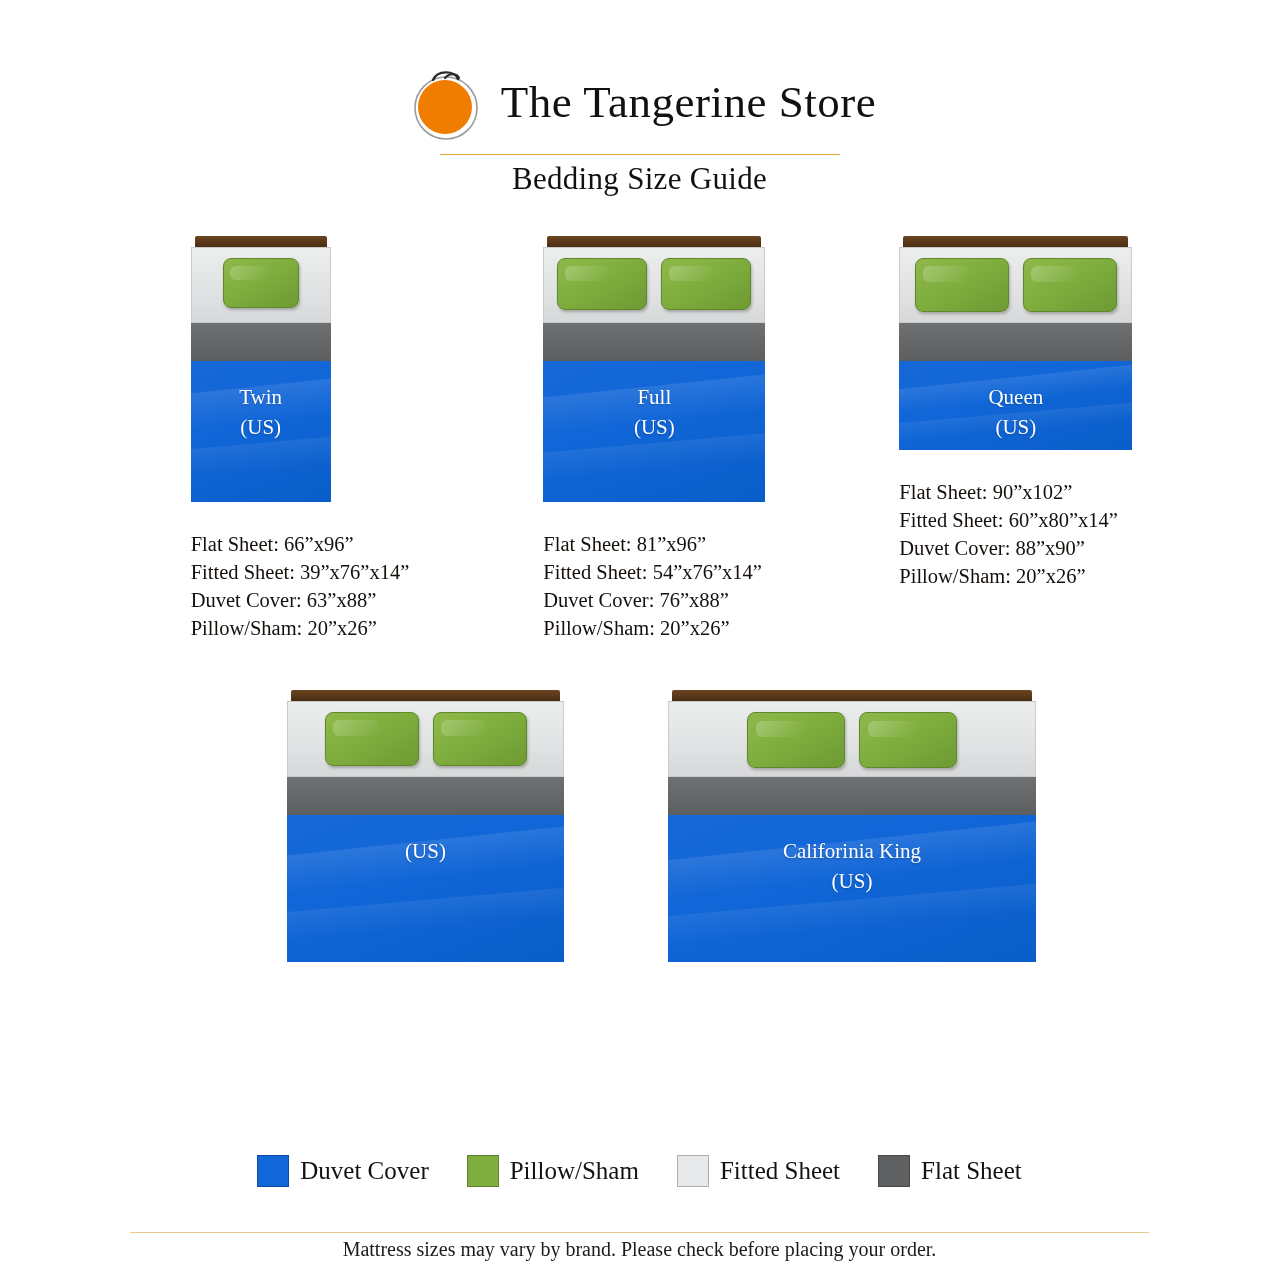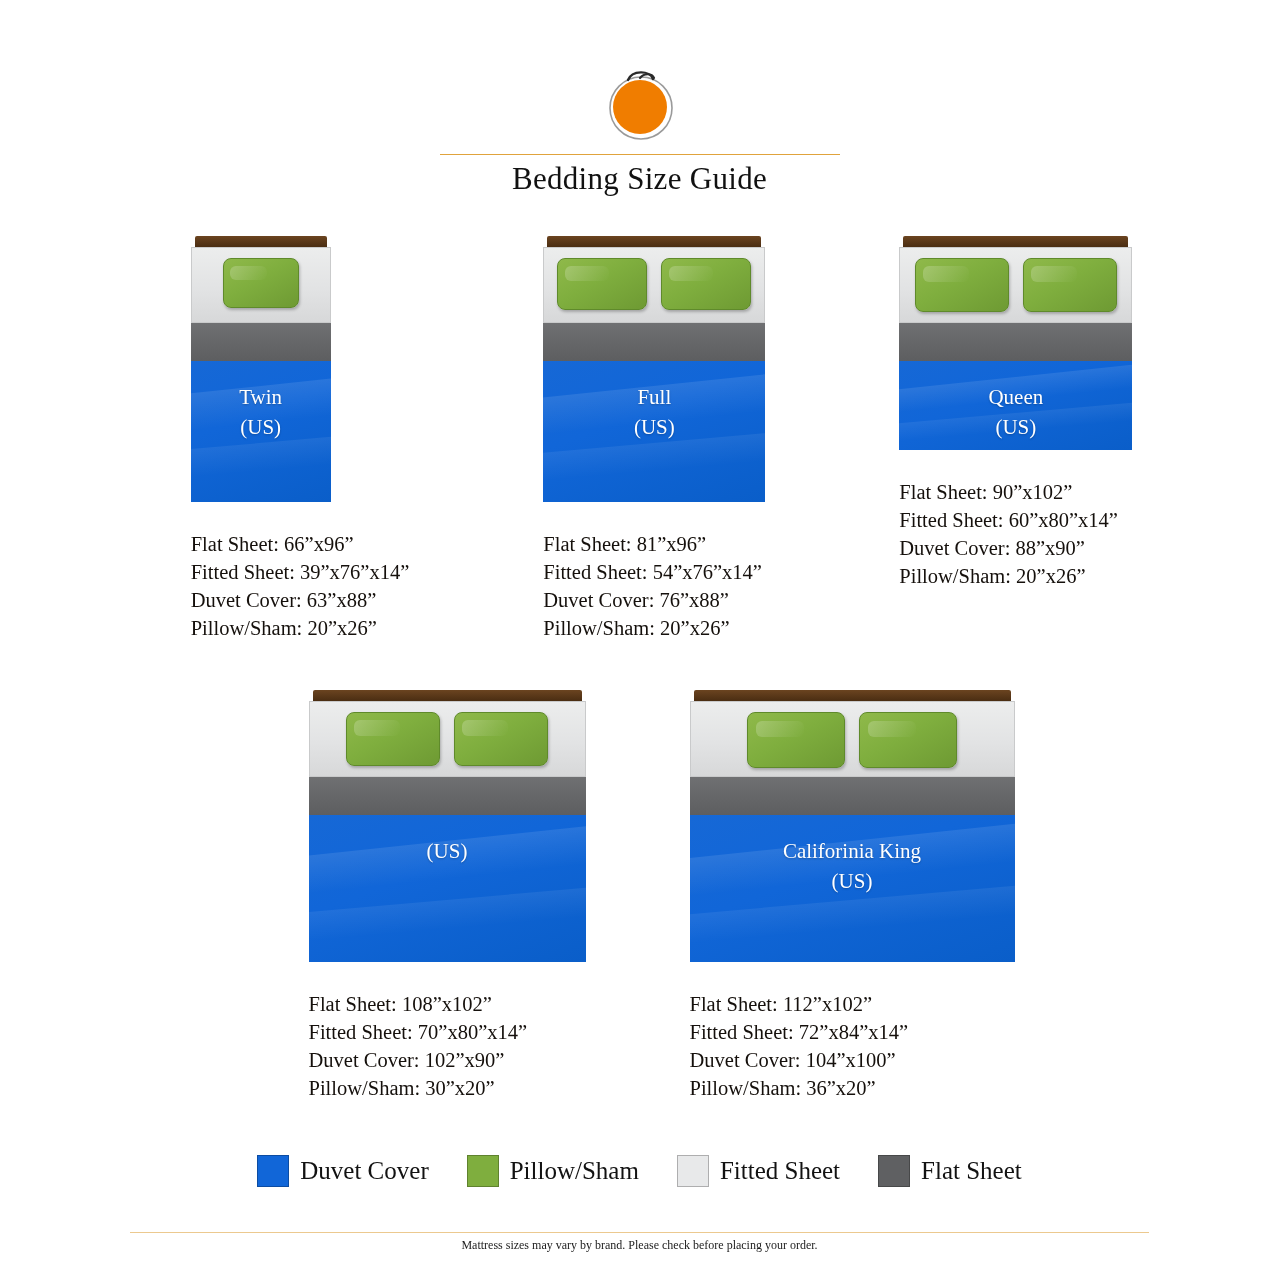--- a/index.html
+++ b/index.html
@@ -217,37 +217,38 @@
     width: 1019px;
     height: 1px;
     background: #ecc98f;
   }
   .footer-note {
     position: absolute;
     top: 1238px;
     left: 0;
     width: 100%;
     text-align: center;
-    font-size: 12px;
+    font-size: 20px;
     color: #1c1c1c;
   }
 </style>
 </head>
 <body>
 
 <div class="header">
   <div class="brand-row">
     <div class="logo">
       <svg width="84" height="84" viewBox="0 0 84 84" aria-hidden="true">
         <circle cx="43" cy="48" r="31" fill="none" stroke="#9a9a9a" stroke-width="1.6"></circle>
         <circle cx="42" cy="47" r="27" fill="#F07D00"></circle>
         <path d="M30 20 C34 10, 52 10, 55 19" fill="none" stroke="#2b2b2b" stroke-width="2.4" stroke-linecap="round"></path>
         <path d="M42 18 C46 13, 54 13, 56 18" fill="none" stroke="#2b2b2b" stroke-width="2.2" stroke-linecap="round"></path>
       </svg>
     </div>
+    <div class="brand-name">The Tangerine Store</div>
   </div>
   <div class="brand-rule"></div>
   <div class="subtitle">Bedding Size Guide</div>
 </div>
 
 <div class="row row-1">
 
   <div class="card">
     <div class="bed-wrap" style="width:140px;height:266px;">
       <div class="headboard"></div>
@@ -327,48 +328,36 @@
       <div class="pillows">
         <div class="pillow" style="width:92px;height:52px;"></div>
         <div class="pillow" style="width:92px;height:52px;"></div>
       </div>
       <div class="flat"></div>
       <div class="duvet"></div>
       <div class="bed-label">
         <div>(US)</div>
       </div>
     </div>
-    <div class="specs">
-      <div>Flat Sheet: 108”x102”</div>
-      <div>Fitted Sheet: 70”x80”x14”</div>
-      <div>Duvet Cover: 102”x90”</div>
-      <div>Pillow/Sham: 30”x20”</div>
-    </div>
-  </div>
-
-  <div class="card">
-    <div class="bed-wrap" style="width:325px;height:272px;">
+  </div>
+
+  <div class="card">
+    <div class="bed-wrap" style="width:368px;height:272px;">
       <div class="headboard"></div>
       <div class="fitted"></div>
       <div class="pillows">
         <div class="pillow" style="width:96px;height:54px;"></div>
         <div class="pillow" style="width:96px;height:54px;"></div>
       </div>
       <div class="flat"></div>
       <div class="duvet"></div>
       <div class="bed-label">
         <div>Califorinia King</div>
         <div>(US)</div>
       </div>
-    </div>
-    <div class="specs">
-      <div>Flat Sheet: 112”x102”</div>
-      <div>Fitted Sheet: 72”x84”x14”</div>
-      <div>Duvet Cover: 104”x100”</div>
-      <div>Pillow/Sham: 36”x20”</div>
     </div>
   </div>
 
 </div>
 
 <div class="legend">
   <div class="legend-item">
     <span class="swatch" style="background:#1166d8;"></span>
     <span>Duvet Cover</span>
   </div>

